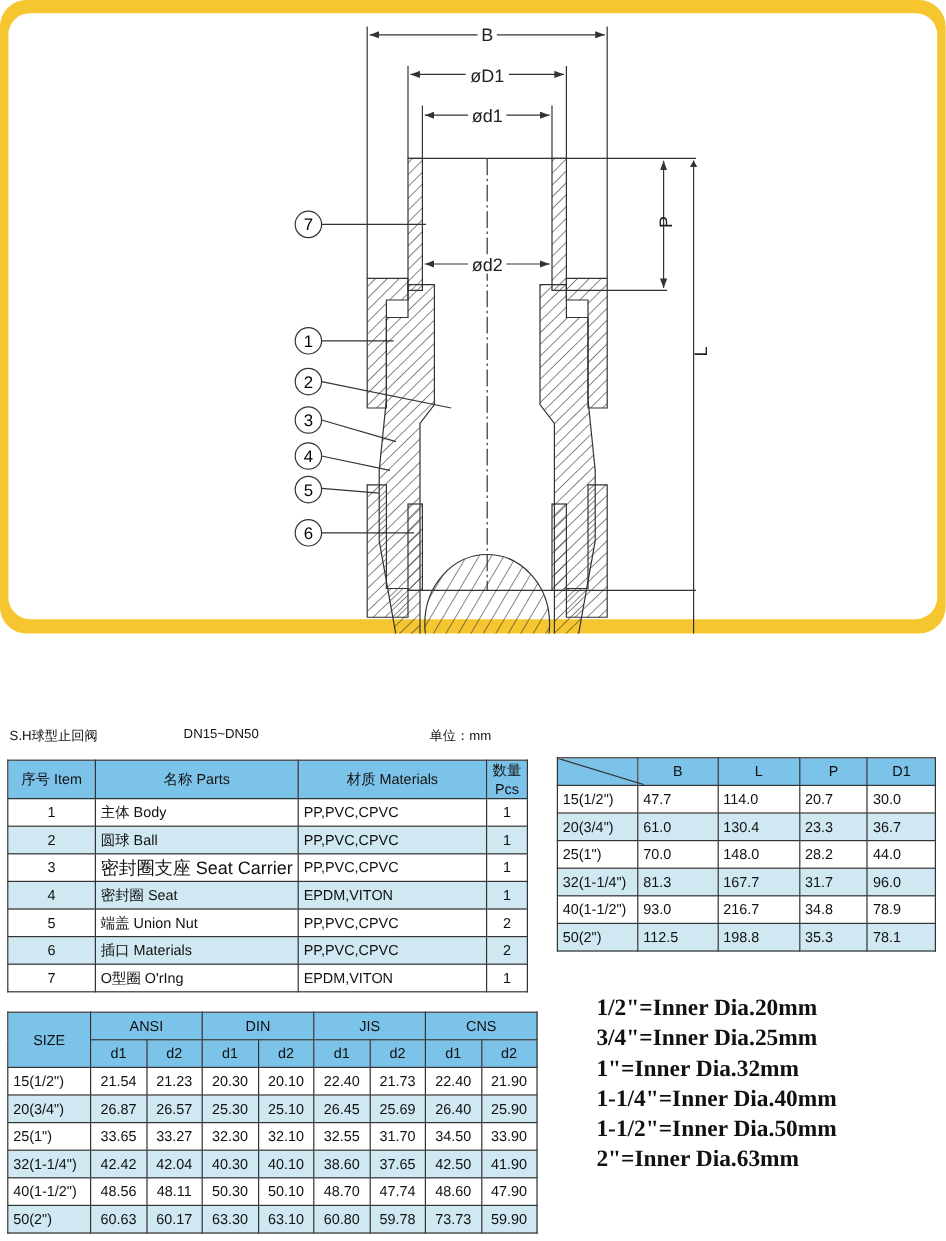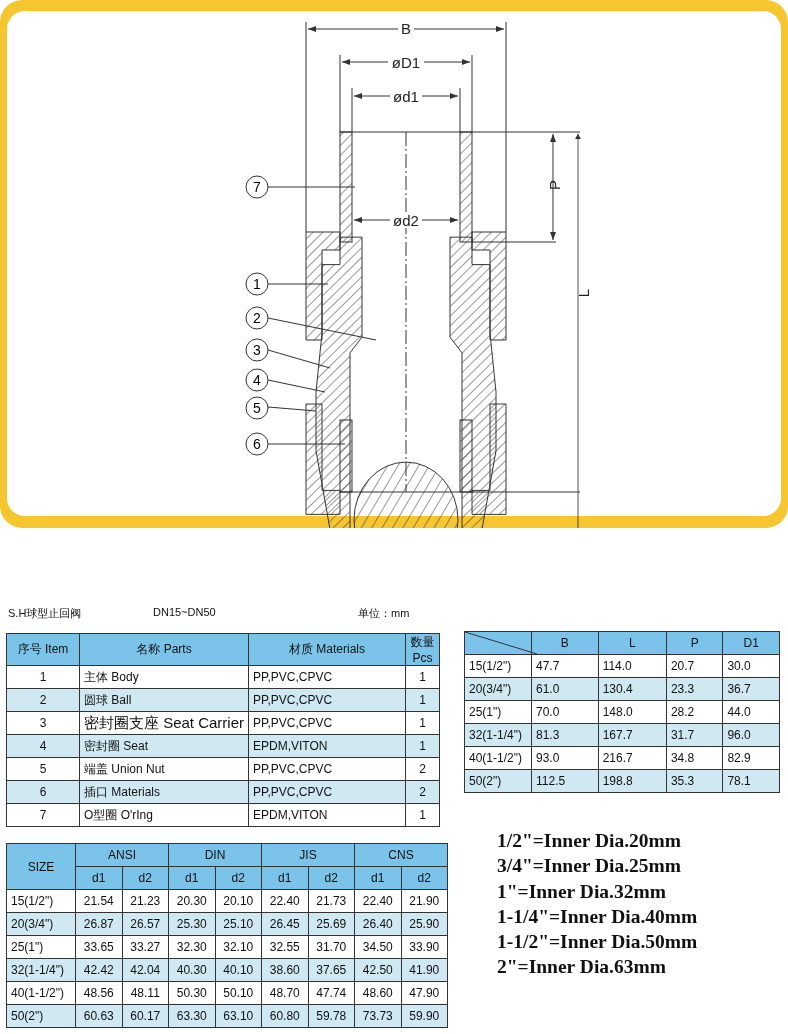--- a/index.html
+++ b/index.html
@@ -232,21 +232,21 @@
     <td class="l">81.3</td>
     <td class="l">167.7</td>
     <td class="l">31.7</td>
     <td class="l">96.0</td>
   </tr>
   <tr>
     <td class="l">40(1-1/2")</td>
     <td class="l">93.0</td>
     <td class="l">216.7</td>
     <td class="l">34.8</td>
-    <td class="l">82.9</td>
+    <td class="l">78.9</td>
   </tr>
   <tr class="alt">
     <td class="l">50(2")</td>
     <td class="l">112.5</td>
     <td class="l">198.8</td>
     <td class="l">35.3</td>
     <td class="l">78.1</td>
   </tr>
 </tbody>
   </table>

